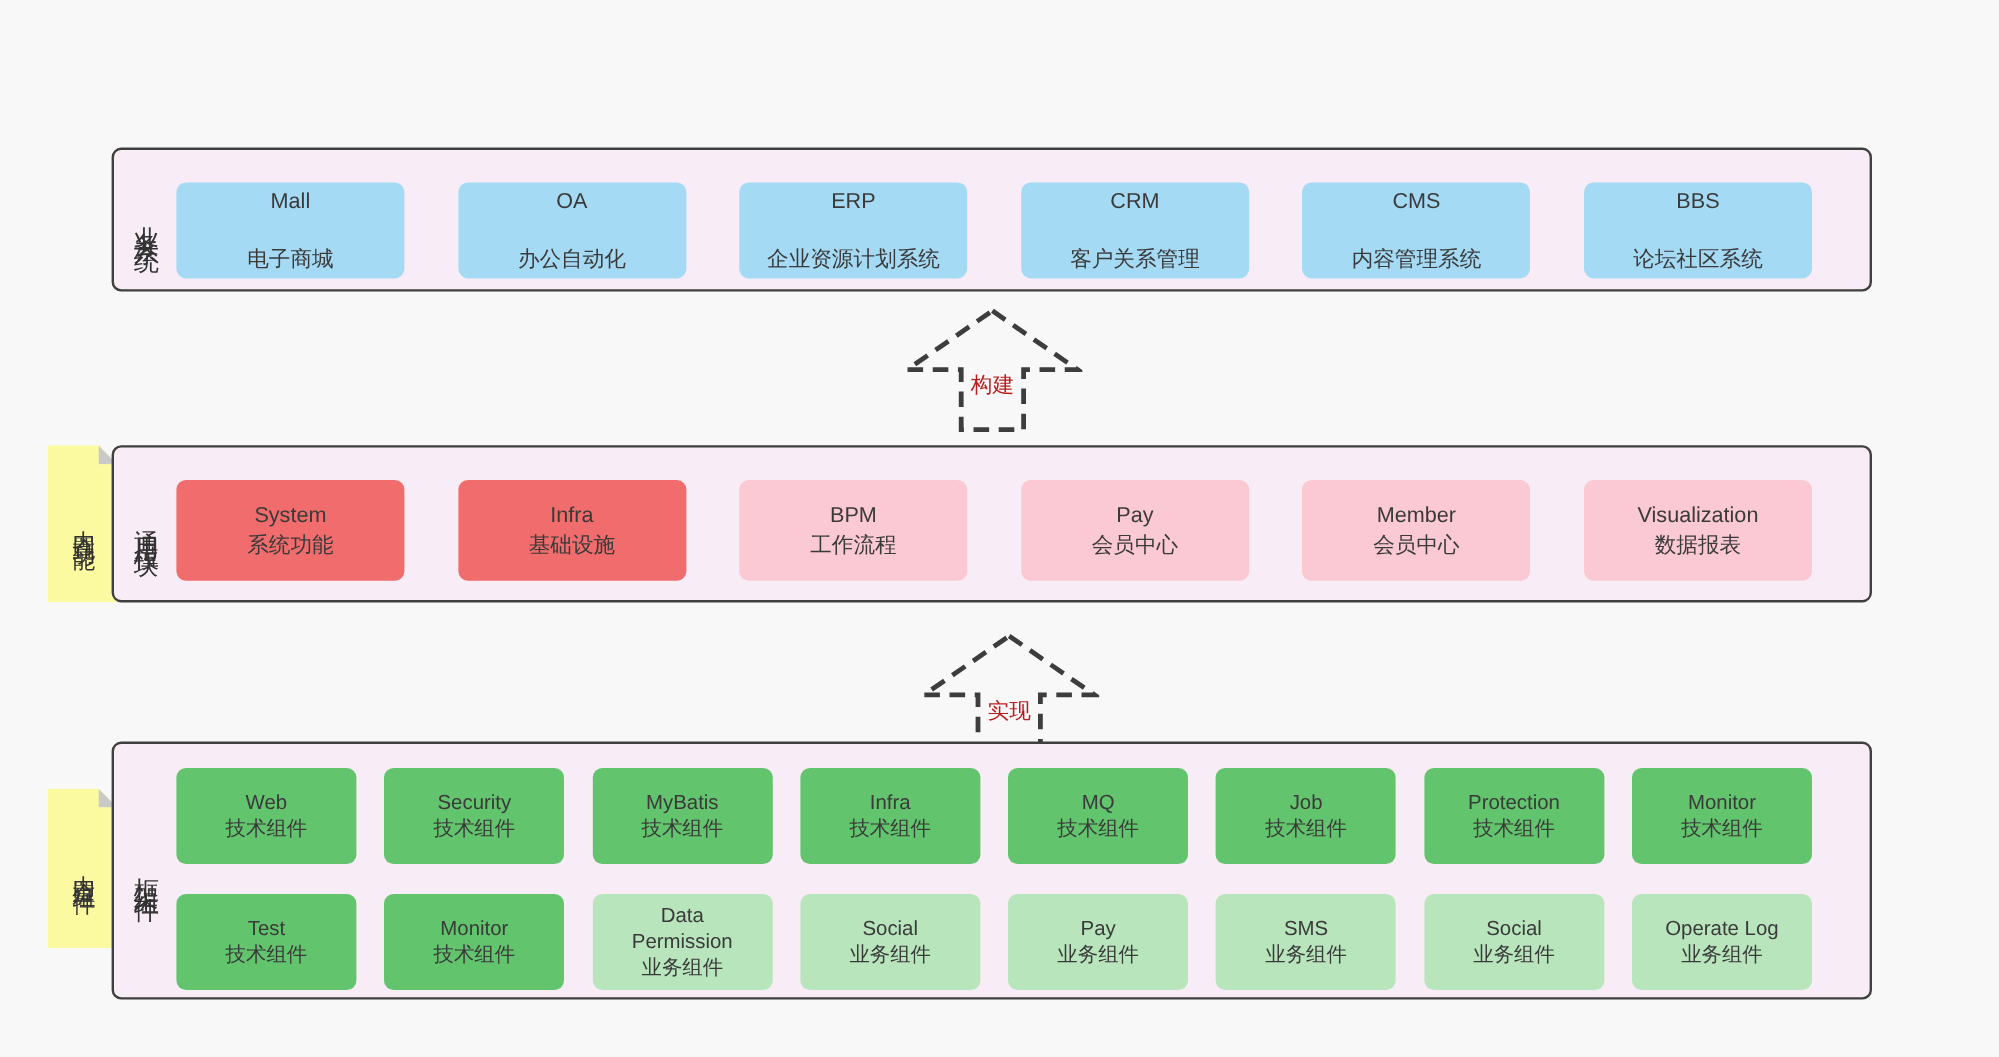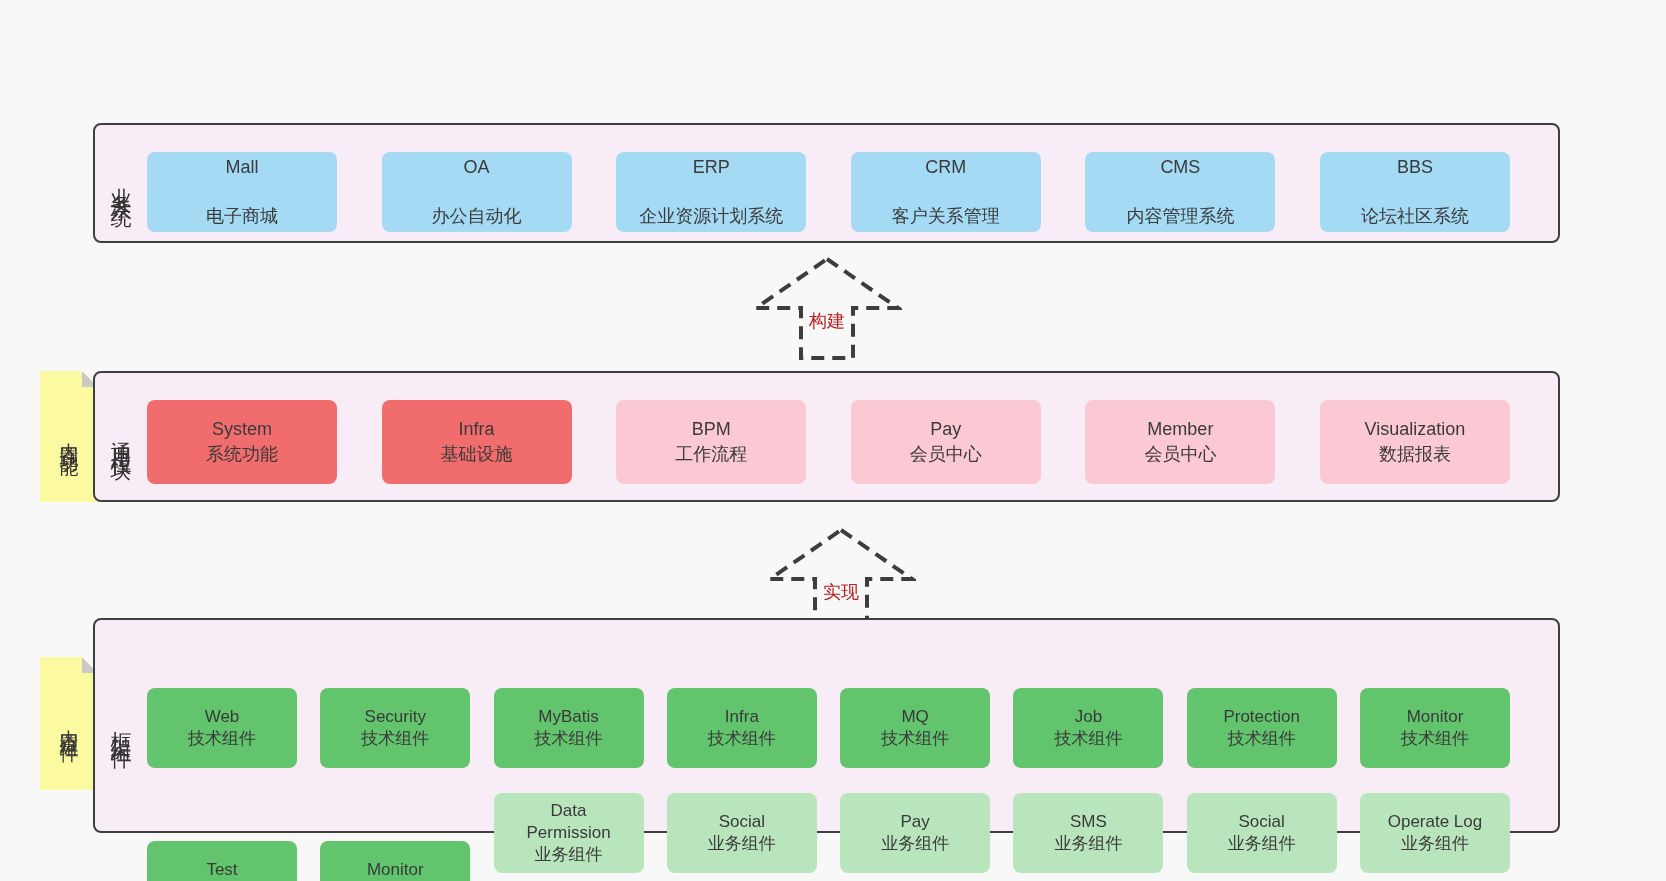--- a/index.html
+++ b/index.html
@@ -53,21 +53,21 @@
     line-height:1.38;
     font-size:18px;
   }
   .box .box-name{max-width:160px;}
   .w190{width:190px;}
   .w150{width:150px;font-size:17px;line-height:1.3;}
   .w150 .box-name{max-width:120px;}
   .b-blue{background:var(--c-blue,#a5daf5);gap:24px;}
   .b-red{background:var(--c-red,#f16c6c);}
   .b-pink{background:var(--c-pink,#fbc9d3);}
-  .b-green{background:var(--c-green,#62c46d);margin-top:48px;}
+  .b-green{background:var(--c-green,#62c46d);}
   .b-greenlight{background:var(--c-green_light,#b9e5bd);}
   
   .note{
     position:absolute;
     left:40px;width:58px;
     background:var(--c-note_yellow,#fbfaa1);
     z-index:1;
     clip-path:polygon(0 0,calc(100% - 16px) 0,100% 16px,100% 100%,0 100%);
     display:flex;align-items:center;justify-content:center;
   }

